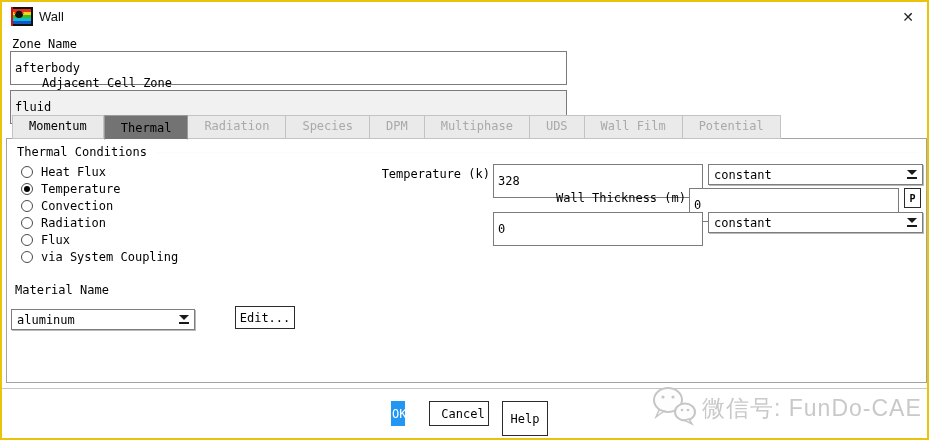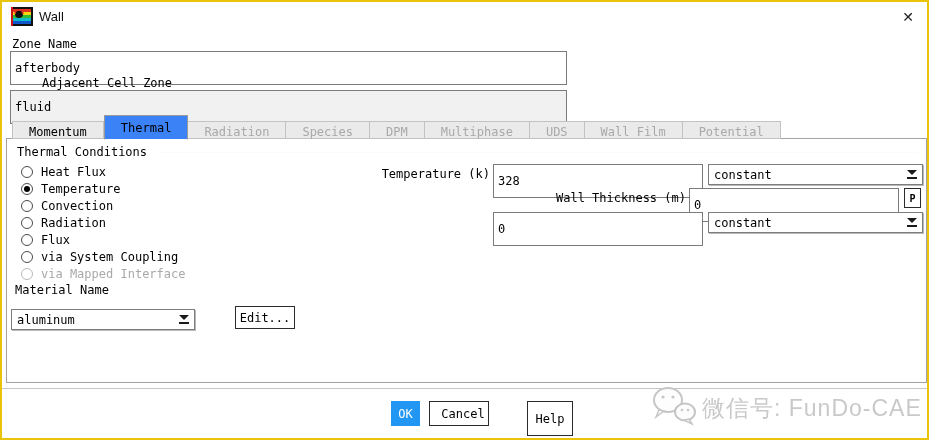--- a/index.html
+++ b/index.html
@@ -18,24 +18,24 @@
     font-family: "DejaVu Sans", sans-serif; }
   
   .lbl { position: absolute; font-size: 12px; white-space: pre; }
   .lbl.right { text-align: right; }
   
   .tin { position: absolute; border: 1px solid #7b7b7b; background: #fff; height: 20px;
     font-family: "DejaVu Sans Mono", monospace; font-size: 12px; padding: 16px 4px; color: #000; }
   .tin.ro { background: #f1f1f1; }
   
   .tabbar { position: absolute; left: 10px; top: 112px; height: 25px; display: flex; align-items: flex-end; z-index: 5; }
-  .tab { height: 18px; line-height: 21px; padding: 0 16px; background: #eaeaea;
+  .tab { height: 24px; line-height: 21px; padding: 0 16px; background: #eaeaea;
     border: 1px solid #c3c3c3; border-left-width: 0; text-align: center; }
   .tab:first-child { border-left-width: 1px; }
-  .tab.active { height: 25px; line-height: 24px; background: #3b82f6; border: 1px solid #9a9a9a;
+  .tab.active { height: 25px; line-height: 24px; background: #737373; border: 1px solid #9a9a9a;
     border-bottom: 1px solid #ffffff; margin-bottom: -1px; z-index: 6; }
   .tab.disabled { color: #a9a9a9; }
   
   .panel { position: absolute; left: 4px; top: 136px; width: 921px; height: 245px;
     border: 1px solid #a3a3a3; background: #fff; }
   .group-title { position: absolute; left: 10px; top: 6px; background: #fff; padding-right: 4px; }
   .group-line { position: absolute; left: 150px; right: 8px; top: 13px; height: 1px; background: #d8d8d8;
     border-bottom: 1px solid #fbfbfb; }
   
   .radio-col { position: absolute; left: 14px; top: 24px; }
@@ -127,24 +127,20 @@
         <span>Radiation</span>
       </div>
       <div class="radio-row">
         <span class="rdot"></span>
         <span>Flux</span>
       </div>
       <div class="radio-row">
         <span class="rdot"></span>
         <span>via System Coupling</span>
       </div>
-      <div class="radio-row disabled">
-        <span class="rdot"></span>
-        <span>via Mapped Interface</span>
-      </div>
     </div>
 
     <div class="lbl right" style="left:280px; top:28px; width:203px;">Temperature (k)</div>
     <input class="tin" style="left: 486px; top: 25px; width: 210px;" value="328">
     <div class="combo" style="left:701px; top:25px; width:215px;">
       <span class="cval">constant</span>
       <span class="carr">
           <span class="tri"></span>
           <span class="bar"></span>
         </span>
@@ -168,23 +164,23 @@
       <span class="cval">aluminum</span>
       <span class="carr">
           <span class="tri"></span>
           <span class="bar"></span>
         </span>
     </div>
     <button class="btn" style="left:228px; top:167px; width:60px; height:23px;">Edit...</button>
   </div>
 
   <div class="separator"></div>
-  <button class="btn primary" style="left:389px; top:399px; width:29px; height:25px;">OK</button>
+  <button class="btn primary" style="left:389px; top:399px; width:14px; height:25px;">OK</button>
   <button class="btn" style="left:427px; top:399px; width:60px; height:25px;padding-left:8px;">Cancel</button>
-  <button class="btn" style="left:525px; top:399px; width:46px; height:35px;">Help</button>
+  <button class="btn" style="left:500px; top:399px; width:46px; height:35px;">Help</button>
 
   <svg class="wm-icon" width="48" height="42" viewBox="0 0 48 42">
     <g fill="#fdfdfd" stroke="#c6c6c6" stroke-width="2">
       <ellipse cx="18" cy="15" rx="14" ry="12"></ellipse>
       <path d="M9 25 L6 32 L14 26 Z" stroke-width="1.5"></path>
       <ellipse cx="35" cy="27" rx="10" ry="8.5"></ellipse>
       <path d="M39 34 L42 39 L34 35 Z" stroke-width="1.5"></path>
     </g>
     <circle cx="13" cy="12" r="1.6" fill="#c6c6c6"></circle>
     <circle cx="23" cy="12" r="1.6" fill="#c6c6c6"></circle>

